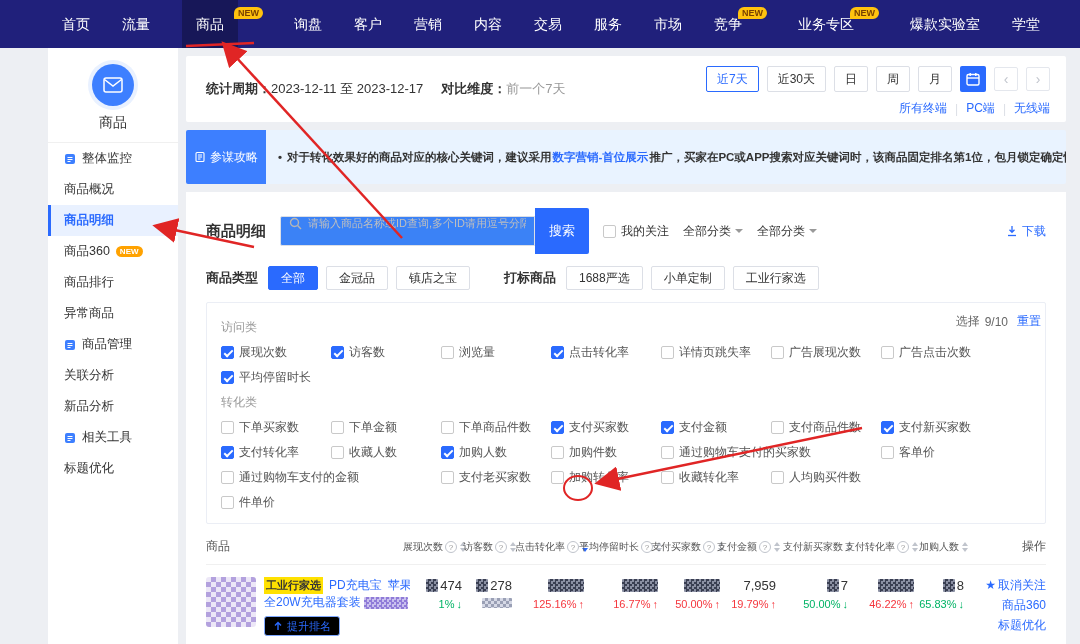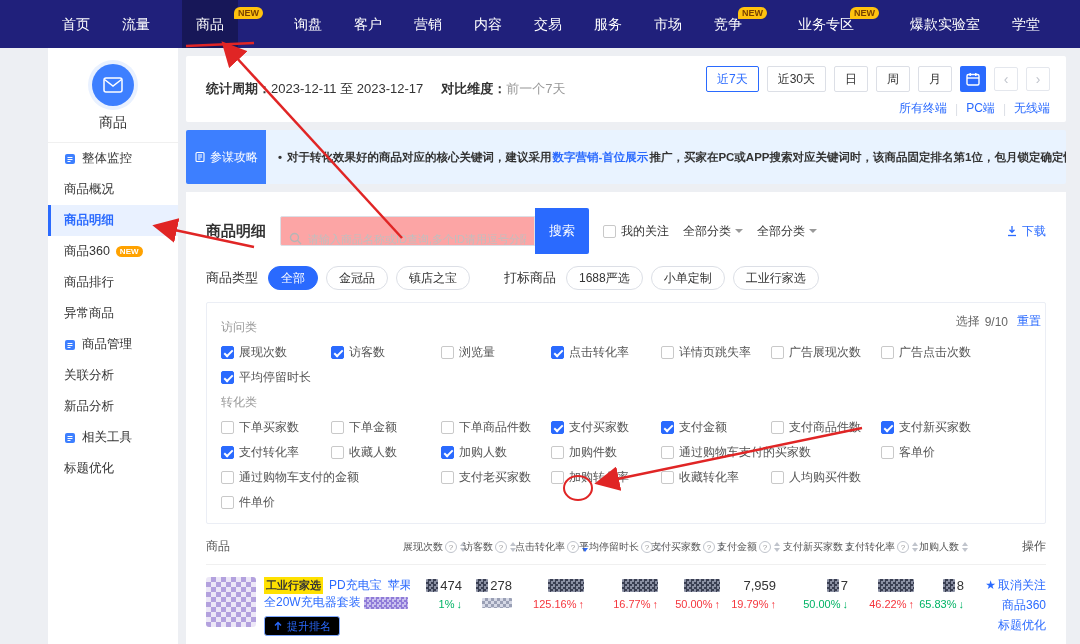--- a/index.html
+++ b/index.html
@@ -49,33 +49,33 @@
   .tip{position:absolute;left:186px;top:130px;right:14px;height:54px;background:#E9F3FF;display:flex;z-index:1;border-radius:2px;overflow:hidden}
   .tip-btn{width:80px;background:#3D7FFF;color:#fff;font-size:12px;display:flex;align-items:center;justify-content:center;gap:4px;border:none;cursor:pointer;flex:none}
   .tip-text{flex:1;line-height:54px;padding:0 12px;font-size:11.5px;color:#333;font-weight:bold;white-space:nowrap;overflow:hidden}
   .tip-text .hl{color:var(--accent);margin:0 1px}
   .tip-text .bullet{margin-right:5px}
 
   
   .main-card{position:absolute;left:186px;top:192px;right:14px;bottom:0;background:#fff;padding:16px 20px;z-index:1;overflow:hidden}
   .toolbar{display:flex;align-items:center;gap:14px}
   .tb-title{font-size:15px;font-weight:bold;color:#333;white-space:nowrap}
-  .search-box{width:255px;height:30px;border:1px solid #DCDFE6;border-radius:2px 0 0 2px;display:flex;align-items:flex-end;padding:0 8px;gap:6px;background:#fca5a5}
+  .search-box{width:255px;height:30px;border:1px solid #DCDFE6;border-radius:2px 0 0 2px;display:flex;align-items:flex-start;padding:0 8px;gap:6px;background:#3b82f6}
   .search-box input{border:none;outline:none;flex:1;font-size:11px;color:#333;background:transparent;min-width:0}
   .search-box input::placeholder{color:#BFBFBF}
   .search-btn{height:46px;padding:0 14px;margin-left:-14px;background:var(--accent);color:#fff;border:none;border-radius:0 2px 2px 0;font-size:13px;cursor:pointer}
   .follow-check{display:flex;align-items:center;gap:5px;font-size:12px;color:#333;cursor:pointer;white-space:nowrap}
   .select{display:flex;align-items:center;gap:4px;font-size:12px;color:#333;cursor:pointer;white-space:nowrap}
   .tri{width:0;height:0;border:4px solid transparent;border-top-color:#999;margin-top:4px}
   .download{margin-left:auto;color:var(--accent);font-size:12px;display:flex;align-items:center;gap:4px;cursor:pointer;white-space:nowrap}
 
   .typebar{display:flex;align-items:center;gap:10px;margin-top:12px}
-  .type-label{font-weight:normal;color:#333;font-size:13px;white-space:nowrap}
+  .type-label{font-weight:bold;color:#333;font-size:13px;white-space:nowrap}
   .type-label.m2{margin-left:24px}
-  .chip{height:24px;padding:0 12px;border:1px solid #DCDFE6;border-radius:12px;background:#fff;color:#333;font-size:12px;cursor:pointer;white-space:nowrap}
+  .chip{height:24px;padding:0 12px;border:1px solid #DCDFE6;border-radius:2px;background:#fff;color:#333;font-size:12px;cursor:pointer;white-space:nowrap}
   .chip.active{background:var(--accent);border-color:var(--accent);color:#fff}
 
   .filters{border:1px solid #EBEEF5;border-radius:2px;margin-top:12px;padding:8px 14px 12px;position:relative}
   .f-top-right{position:absolute;right:4px;top:10px;font-size:12px;color:#666;display:flex;gap:5px;align-items:center}
   .f-top-right .reset{color:var(--accent);cursor:pointer;margin-left:4px}
   .m-name{font-size:12px;color:#999;margin-top:8px}
   .m-row{display:flex;margin-top:8px}
   .m-item{display:flex;align-items:center;gap:5px;font-size:12px;color:#555;min-width:110px;padding-right:8px;cursor:pointer;white-space:nowrap}
   .m-item.wide{min-width:220px}
   .cb{width:13px;height:13px;border:1px solid #C9C9C9;border-radius:2px;background:#fff;display:inline-block;position:relative;flex:none}

